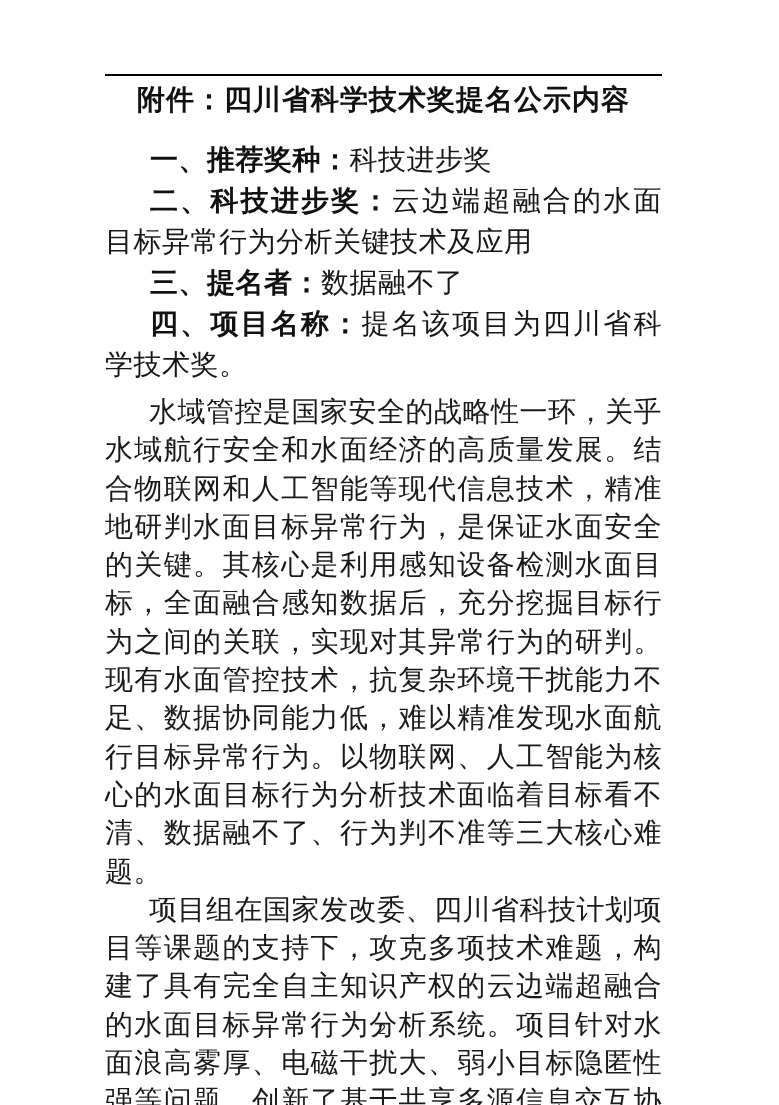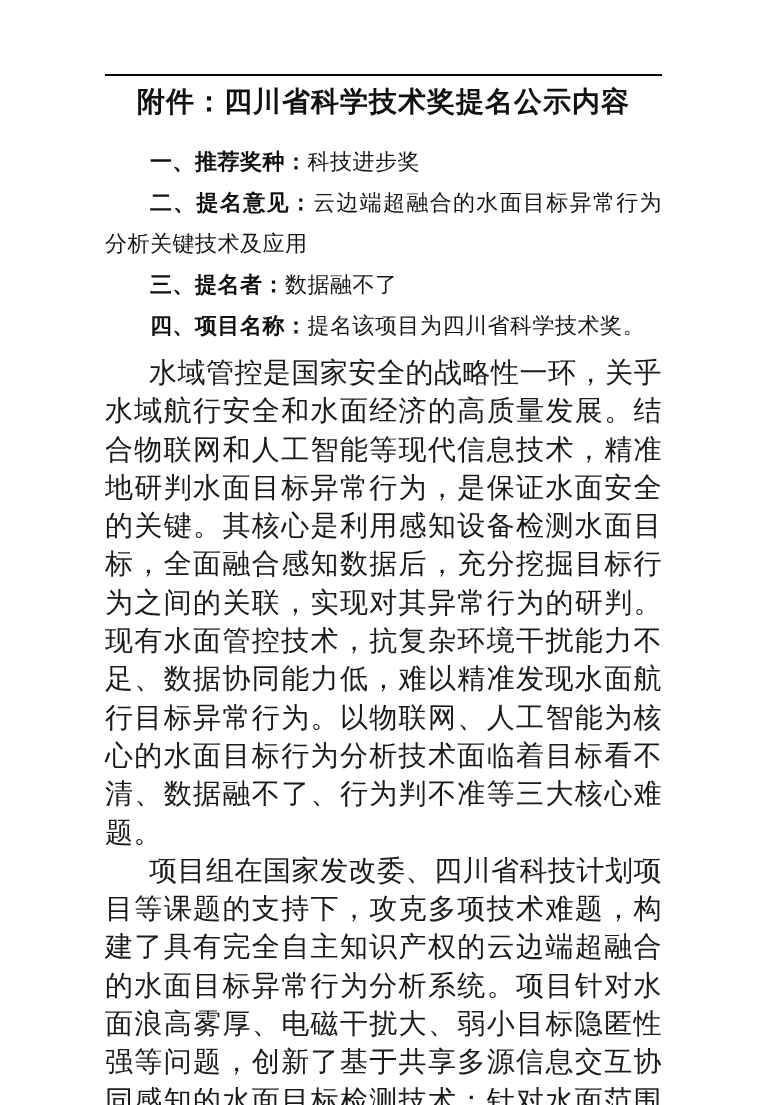--- a/index.html
+++ b/index.html
@@ -3,21 +3,21 @@
 <meta charset="utf-8">
 <style>
   * { margin: 0; padding: 0; box-sizing: border-box; }
   html, body { background: #ffffff; }
   .page {
     position: relative;
     width: 764px;
     height: 1105px;
     background: #ffffff;
     color: #161616;
-    font-family: Liberation Sans, sans-serif;
+    font-family: Liberation Mono, monospace;
     overflow: hidden;
   }
   .content {
     margin-left: 105px;
     margin-right: 102px;
   }
   .top-rule {
     margin-top: 74px;
     border-top: 2px solid #000000;
     height: 0;
@@ -29,21 +29,21 @@
     line-height: 40px;
     font-weight: 700;
     color: #111111;
     letter-spacing: 1px;
   }
   .doc-title .title-line { display: block; }
   .sections {
     margin-top: 19px;
   }
   .section {
-    font-size: 22px;
+    font-size: 28px;
     line-height: 41px;
     text-indent: 45px;
     text-align: justify;
     letter-spacing: 0.5px;
     color: #161616;
   }
   .section .label { font-weight: 700; color: #111111; }
   .section .value { font-weight: 400; }
   .body-block {
     margin-top: 8px;
@@ -74,21 +74,21 @@
 
     <div class="top-rule"></div>
 
     <h1 class="doc-title">
       <span class="title-line">附件：四川省科学技术奖提名公示内容</span>
     </h1>
 
     <div class="sections">
       <p class="section"><span class="label">一、推荐奖种：</span><span class="value">科技进步奖</span></p>
 
-      <p class="section"><span class="label">二、提名意见：</span><span class="value">云边端超融合的水面目标异常行为分析关键技术及应用</span></p>
+      <p class="section"><span class="label">二、科技进步奖：</span><span class="value">云边端超融合的水面目标异常行为分析关键技术及应用</span></p>
 
       <p class="section"><span class="label">三、提名者：</span><span class="value">数据融不了</span></p>
 
       <p class="section"><span class="label">四、项目名称：</span><span class="value">提名该项目为四川省科学技术奖。</span></p>
 
     </div>
 
     <div class="body-block">
       <p class="body-para">水域管控是国家安全的战略性一环，关乎水域航行安全和水面经济的高质量发展。结合物联网和人工智能等现代信息技术，精准地研判水面目标异常行为，是保证水面安全的关键。其核心是利用感知设备检测水面目标，全面融合感知数据后，充分挖掘目标行为之间的关联，实现对其异常行为的研判。现有水面管控技术，抗复杂环境干扰能力不足、数据协同能力低，难以精准发现水面航行目标异常行为。以物联网、人工智能为核心的水面目标行为分析技术面临着目标看不清、数据融不了、行为判不准等三大核心难题。</p>
       <p class="body-para">项目组在国家发改委、四川省科技计划项目等课题的支持下，攻克多项技术难题，构建了具有完全自主知识产权的云边端超融合的水面目标异常行为分析系统。项目针对水面浪高雾厚、电磁干扰大、弱小目标隐匿性强等问题，创新了基于共享多源信息交互协同感知的水面目标检测技术；针对水面范围广阔，感知设备种类多样，多源异构海量感知数据</p>

